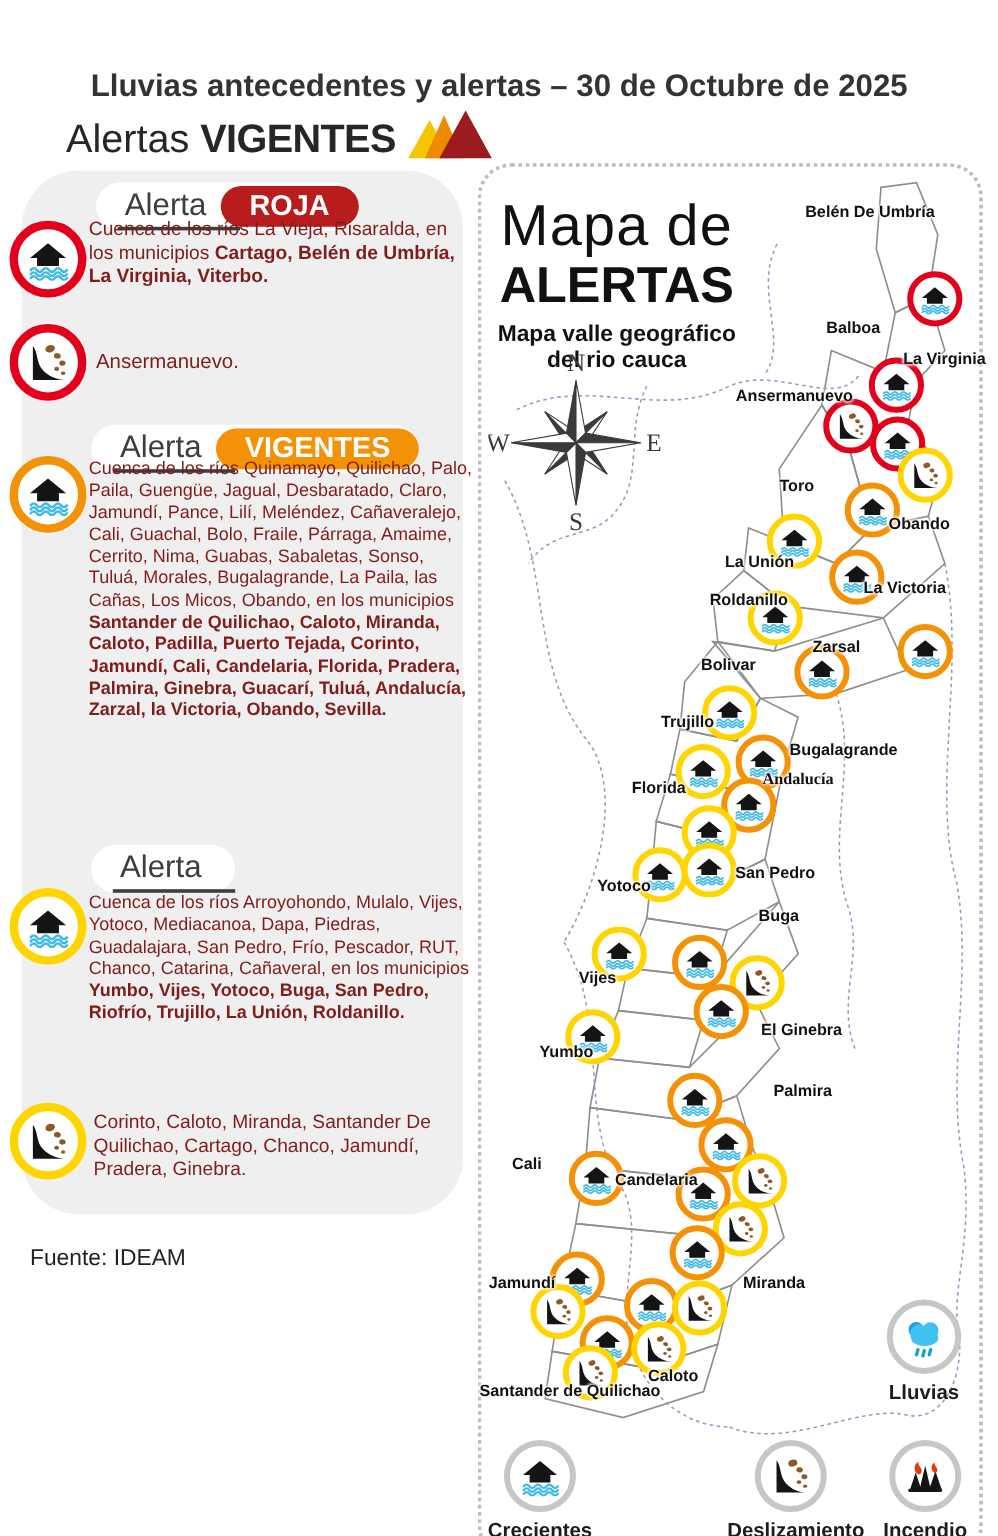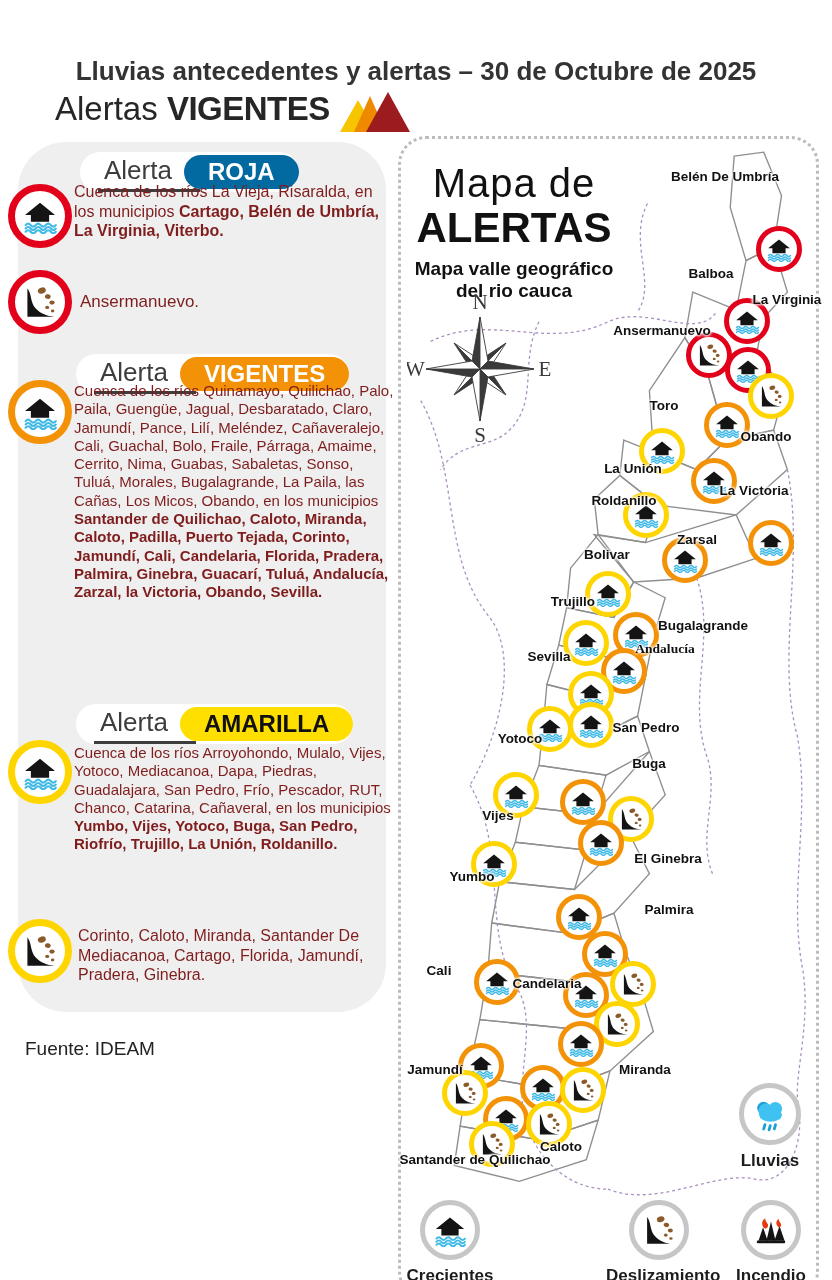--- a/index.html
+++ b/index.html
@@ -2,54 +2,54 @@
 <html><head>
 <meta charset="utf-8">
 <style>
   html,body{margin:0;padding:0;background:#fff;}
   body{width:832px;height:1280px;position:relative;font-family:"Liberation Sans",sans-serif;}
   .page{position:absolute;left:0;top:0;width:832px;height:1280px;overflow:hidden;background:#fff;margin-top:34px;}
 
   .main-title{position:absolute;left:0;top:22px;width:832px;text-align:center;
     font-size:26px;font-weight:bold;color:#333;}
 
-  .logo-row{position:absolute;left:55px;top:58px;display:flex;align-items:flex-start;gap:10px;}
+  .logo-row{position:absolute;left:55px;top:58px;display:flex;align-items:flex-end;gap:10px;}
   .logo-text{font-size:33px;color:#262626;line-height:1;}
   .logo-text .bold{font-weight:800;letter-spacing:-0.5px;}
 
   
   .panel{position:absolute;left:18px;top:108px;width:368px;height:870px;
     background:#efeff0;border-radius:48px;}
   .sec-header{position:absolute;display:flex;align-items:center;background:#fff;
     border-radius:24px;height:40px;padding-left:18px;}
   .sec-header .alerta{font-size:26px;color:#3d3d3d;padding:0 28px 2px 6px;
     border-bottom:3px solid;line-height:34px;}
   .pill{border-radius:22px;padding:4px 24px;font-size:24px;font-weight:bold;margin-left:-16px;line-height:1.1;}
-  .pill-roja{background:#0369a1;color:#fff;}
+  .pill-roja{background:#b91c1c;color:#fff;}
   .pill-naranja{background:#f39207;color:#fff;}
   .pill-amarilla{background:#ffdf00;color:#111;}
   .ul-roja{border-color:#e2001a;}
   .ul-naranja{border-color:#f39207;}
   .ul-amarilla{border-color:#ffdf00;}
 
   .alert-icon{position:absolute;left:-10px;width:50px;height:50px;background:#fff;
     border:7px solid #e2001a;border-radius:50%;display:flex;align-items:center;justify-content:center;}
   .alert-icon.ring-orange{border-color:#f39207;}
   .alert-icon.ring-yellow{border-color:#ffd500;}
 
   .item-text{position:absolute;left:56px;width:322px;font-size:15px;line-height:1.22;color:#7f1d1d;}
   .item-text b{font-weight:700;}
 
   .fuente{position:absolute;left:25px;top:1004px;font-size:19px;color:#222;}
 
   
   .map-box{position:absolute;left:398px;top:102px;width:421px;height:1164px;
     border:3px dotted #bcbcbc;border-radius:28px;box-sizing:border-box;}
   .map-title{position:absolute;left:6px;top:22px;width:214px;text-align:center;color:#111;}
-  .mt1{font-size:40px;font-weight:400;letter-spacing:1px;}
+  .mt1{font-size:48px;font-weight:400;letter-spacing:1px;}
   .mt2{font-size:42px;font-weight:800;margin-top:-2px;}
   .mt3{font-size:19px;font-weight:bold;line-height:1.15;margin-top:6px;}
 
   .compass{position:absolute;left:6px;top:150px;}
   .compass text{font-family:"Liberation Serif",serif;font-size:21px;fill:#3a3a3a;}
 
   .bounds{position:absolute;left:0;top:0;width:100%;height:100%;}
 
   .layer{position:absolute;left:0;top:0;width:100%;height:100%;pointer-events:none;}
 
@@ -123,21 +123,20 @@
           <path d="M2.5 14.2 L15 4 L27.5 14.2 L22.6 14.2 L22.6 19.8 L7.4 19.8 L7.4 14.2 Z" fill="#141414"></path>
           <path d="M3 22.6 q2.1 -2.5 4.2 0 t4.2 0 t4.2 0 t4.2 0 t4.2 0 t4.2 0" stroke="#3fb9e6" stroke-width="1.7" fill="none" stroke-linecap="round"></path>
           <path d="M3 25.4 q2.1 -2.5 4.2 0 t4.2 0 t4.2 0 t4.2 0 t4.2 0 t4.2 0" stroke="#3fb9e6" stroke-width="1.7" fill="none" stroke-linecap="round"></path>
           <path d="M3 28.1 q2.1 -2.5 4.2 0 t4.2 0 t4.2 0 t4.2 0 t4.2 0 t4.2 0" stroke="#3fb9e6" stroke-width="1.7" fill="none" stroke-linecap="round"></path>
         </svg>
       </div>
     <div class="item-text" style="top:240px;"><span>Cuenca de los  ríos Quinamayo, Quilichao, Palo, Paila, Guengüe, Jagual, Desbaratado, Claro, Jamundí, Pance, Lilí, Meléndez, Cañaveralejo, Cali, Guachal, Bolo, Fraile, Párraga, Amaime, Cerrito, Nima,  Guabas, Sabaletas, Sonso, Tuluá, Morales, Bugalagrande, La Paila, las Cañas, Los Micos, Obando, en los municipios </span><b>Santander de Quilichao, Caloto, Miranda, Caloto, Padilla, Puerto Tejada, Corinto, Jamundí, Cali, Candelaria, Florida, Pradera, Palmira, Ginebra, Guacarí, Tuluá, Andalucía, Zarzal, la Victoria, Obando, Sevilla.</b></div>
 
     <div class="sec-header" style="left:58px;top:562px;">
       <span class="alerta ul-amarilla">Alerta</span>
-      <span class="pill pill-amarilla">AMARILLA</span>
     </div>
     <div class="alert-icon ring-yellow" style="top:598px;">
         <svg width="36" height="36" viewBox="0 0 30 30">
           <path d="M2.5 14.2 L15 4 L27.5 14.2 L22.6 14.2 L22.6 19.8 L7.4 19.8 L7.4 14.2 Z" fill="#141414"></path>
           <path d="M3 22.6 q2.1 -2.5 4.2 0 t4.2 0 t4.2 0 t4.2 0 t4.2 0 t4.2 0" stroke="#3fb9e6" stroke-width="1.7" fill="none" stroke-linecap="round"></path>
           <path d="M3 25.4 q2.1 -2.5 4.2 0 t4.2 0 t4.2 0 t4.2 0 t4.2 0 t4.2 0" stroke="#3fb9e6" stroke-width="1.7" fill="none" stroke-linecap="round"></path>
           <path d="M3 28.1 q2.1 -2.5 4.2 0 t4.2 0 t4.2 0 t4.2 0 t4.2 0 t4.2 0" stroke="#3fb9e6" stroke-width="1.7" fill="none" stroke-linecap="round"></path>
         </svg>
       </div>
     <div class="item-text" style="top:602px;"><span>Cuenca de los ríos Arroyohondo, Mulalo, Vijes, Yotoco, Mediacanoa, Dapa, Piedras, Guadalajara, San Pedro, Frío, Pescador, RUT, Chanco, Catarina, Cañaveral, en los municipios </span><b>Yumbo, Vijes, Yotoco, Buga, San Pedro,  Riofrío, Trujillo, La Unión, Roldanillo.</b></div>
@@ -146,21 +145,21 @@
           <path d="M4.5 3.5 C8.5 9 6.5 15 11.5 20.5 C15.5 24.8 21 27 27 27.2 L4.5 27.2 Z" fill="#141414"></path>
           <g fill="#8a5a2b">
             <ellipse cx="16.5" cy="5.5" rx="3.4" ry="2.5" transform="rotate(-18 16.5 5.5)"></ellipse>
             <ellipse cx="21.5" cy="10.5" rx="2.4" ry="1.9" transform="rotate(12 21.5 10.5)"></ellipse>
             <ellipse cx="25" cy="15.5" rx="2.2" ry="1.8"></ellipse>
             <ellipse cx="21" cy="19.5" rx="1.7" ry="1.4"></ellipse>
             <ellipse cx="25.5" cy="22.5" rx="1.5" ry="1.2"></ellipse>
           </g>
         </svg>
       </div>
-    <div class="item-text" style="top:784px;left:60px;font-size:16px;"><span>Corinto, Caloto,  Miranda, Santander De Mediacanoa, Cartago, Florida, Jamundí,  Pradera, Ginebra.</span></div>
+    <div class="item-text" style="top:784px;left:60px;font-size:16px;"><span>Corinto, Caloto,  Miranda, Santander De Quilichao, Cartago, Chanco, Jamundí,  Pradera, Ginebra.</span></div>
   </div>
 
   <div class="fuente">Fuente: IDEAM</div>
 
   <div class="map-box">
 
     <svg class="bounds" viewBox="0 0 421 1164">
       <g fill="none" stroke="#8f8f8f" stroke-width="1.4">
         <path d="M338,12 L368,8 L386,52 L378,104 L350,118 L334,64 Z"></path>
         <path d="M350,118 L378,104 L392,150 L368,176 L340,168 Z"></path>
@@ -570,21 +569,21 @@
         <div class="town-label" style="left: 263px; top: 266px;">Toro</div>
         <div class="town-label" style="left: 365px; top: 297px;">Obando</div>
         <div class="town-label" style="left: 232px; top: 329px;">La Unión</div>
         <div class="town-label" style="left: 223px; top: 361px;">Roldanillo</div>
         <div class="town-label" style="left: 353px; top: 351px;">La Victoria</div>
         <div class="town-label" style="left: 296px; top: 400px;">Zarsal</div>
         <div class="town-label" style="left: 206px; top: 415px;">Bolivar</div>
         <div class="town-label" style="left: 172px; top: 462px;">Trujillo</div>
         <div class="town-label" style="left: 302px; top: 486px;">Bugalagrande</div>
         <div class="town-label" style="left: 264px; top: 510px; font-family: Liberation Serif, serif;">Andalucía</div>
-        <div class="town-label" style="left: 148px; top: 517px;">Sevilla</div>
+        <div class="town-label" style="left: 148px; top: 517px;">Florida</div>
         <div class="town-label" style="left: 245px; top: 588px;">San Pedro</div>
         <div class="town-label" style="left: 119px; top: 599px;">Yotoco</div>
         <div class="town-label" style="left: 248px; top: 624px;">Buga</div>
         <div class="town-label" style="left: 97px; top: 676px;">Vijes</div>
         <div class="town-label" style="left: 267px; top: 719px;">El Ginebra</div>
         <div class="town-label" style="left: 71px; top: 737px;">Yumbo</div>
         <div class="town-label" style="left: 268px; top: 770px;">Palmira</div>
         <div class="town-label" style="left: 38px; top: 831px;">Cali</div>
         <div class="town-label" style="left: 146px; top: 844px;">Candelaria</div>
         <div class="town-label" style="left: 34px; top: 930px;">Jamundí</div>

